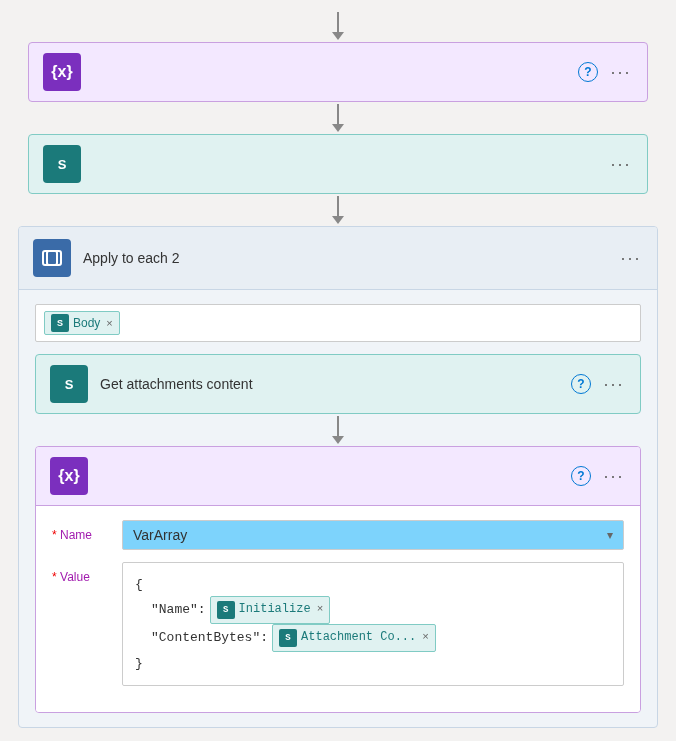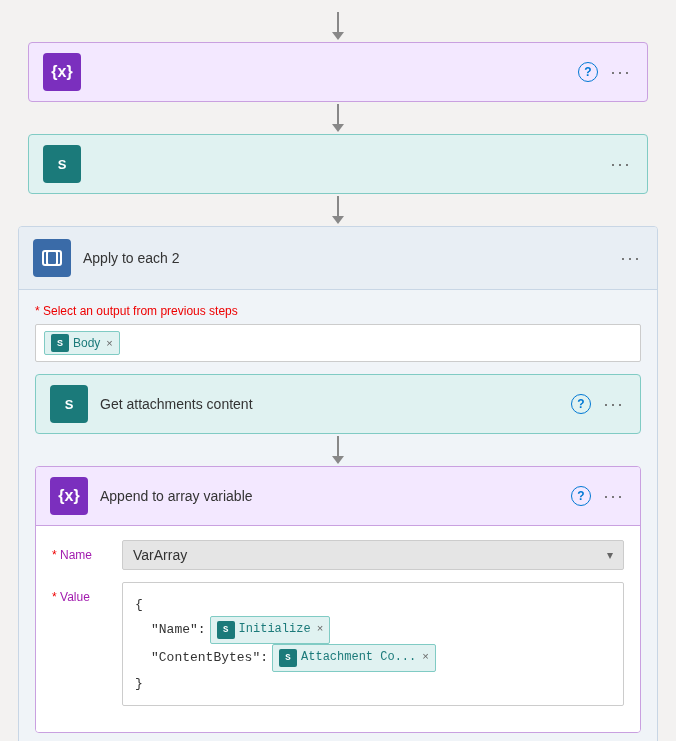--- a/index.html
+++ b/index.html
@@ -244,21 +244,21 @@
 
     .form-field {
       flex: 1;
     }
 
     .dropdown-input {
       width: 100%;
       border: 1px solid #ccc;
       border-radius: 2px;
       padding: 6px 10px;
-      background: #e5e5e5;
+      background: #7dd3fc;
       display: flex;
       align-items: center;
       justify-content: space-between;
       cursor: pointer;
     }
 
     .code-block {
       border: 1px solid #ccc;
       border-radius: 2px;
       padding: 10px 12px;
@@ -353,21 +353,20 @@
       <div class="step-actions">
         <button class="icon-btn">
           <span class="dots-icon">···</span>
         </button>
       </div>
     </div>
 
     <div class="apply-each-body">
 
       <div class="select-output-section">
-        <div class="select-output-label">* Select an output from previous steps</div>
         <div class="token-input">
           <div class="token-chip">
             <div class="chip-icon">
               <span>S</span>
             </div>
             <span>Body</span>
             <span class="chip-close">×</span>
           </div>
         </div>
       </div>
@@ -390,21 +389,20 @@
       <div class="arrow-connector">
         <div class="arrow-line"></div>
         <div class="arrow-head"></div>
       </div>
 
       <div class="expanded-card" style="width:100%;">
         <div class="expanded-card-header">
           <div class="step-icon icon-purple">
             <span>{x}</span>
           </div>
-          <div class="step-title">Append to array variable</div>
           <div class="step-actions">
             <div class="question-circle">?</div>
             <button class="icon-btn">
               <span class="dots-icon">···</span>
             </button>
           </div>
         </div>
 
         <div class="expanded-card-body">
 

